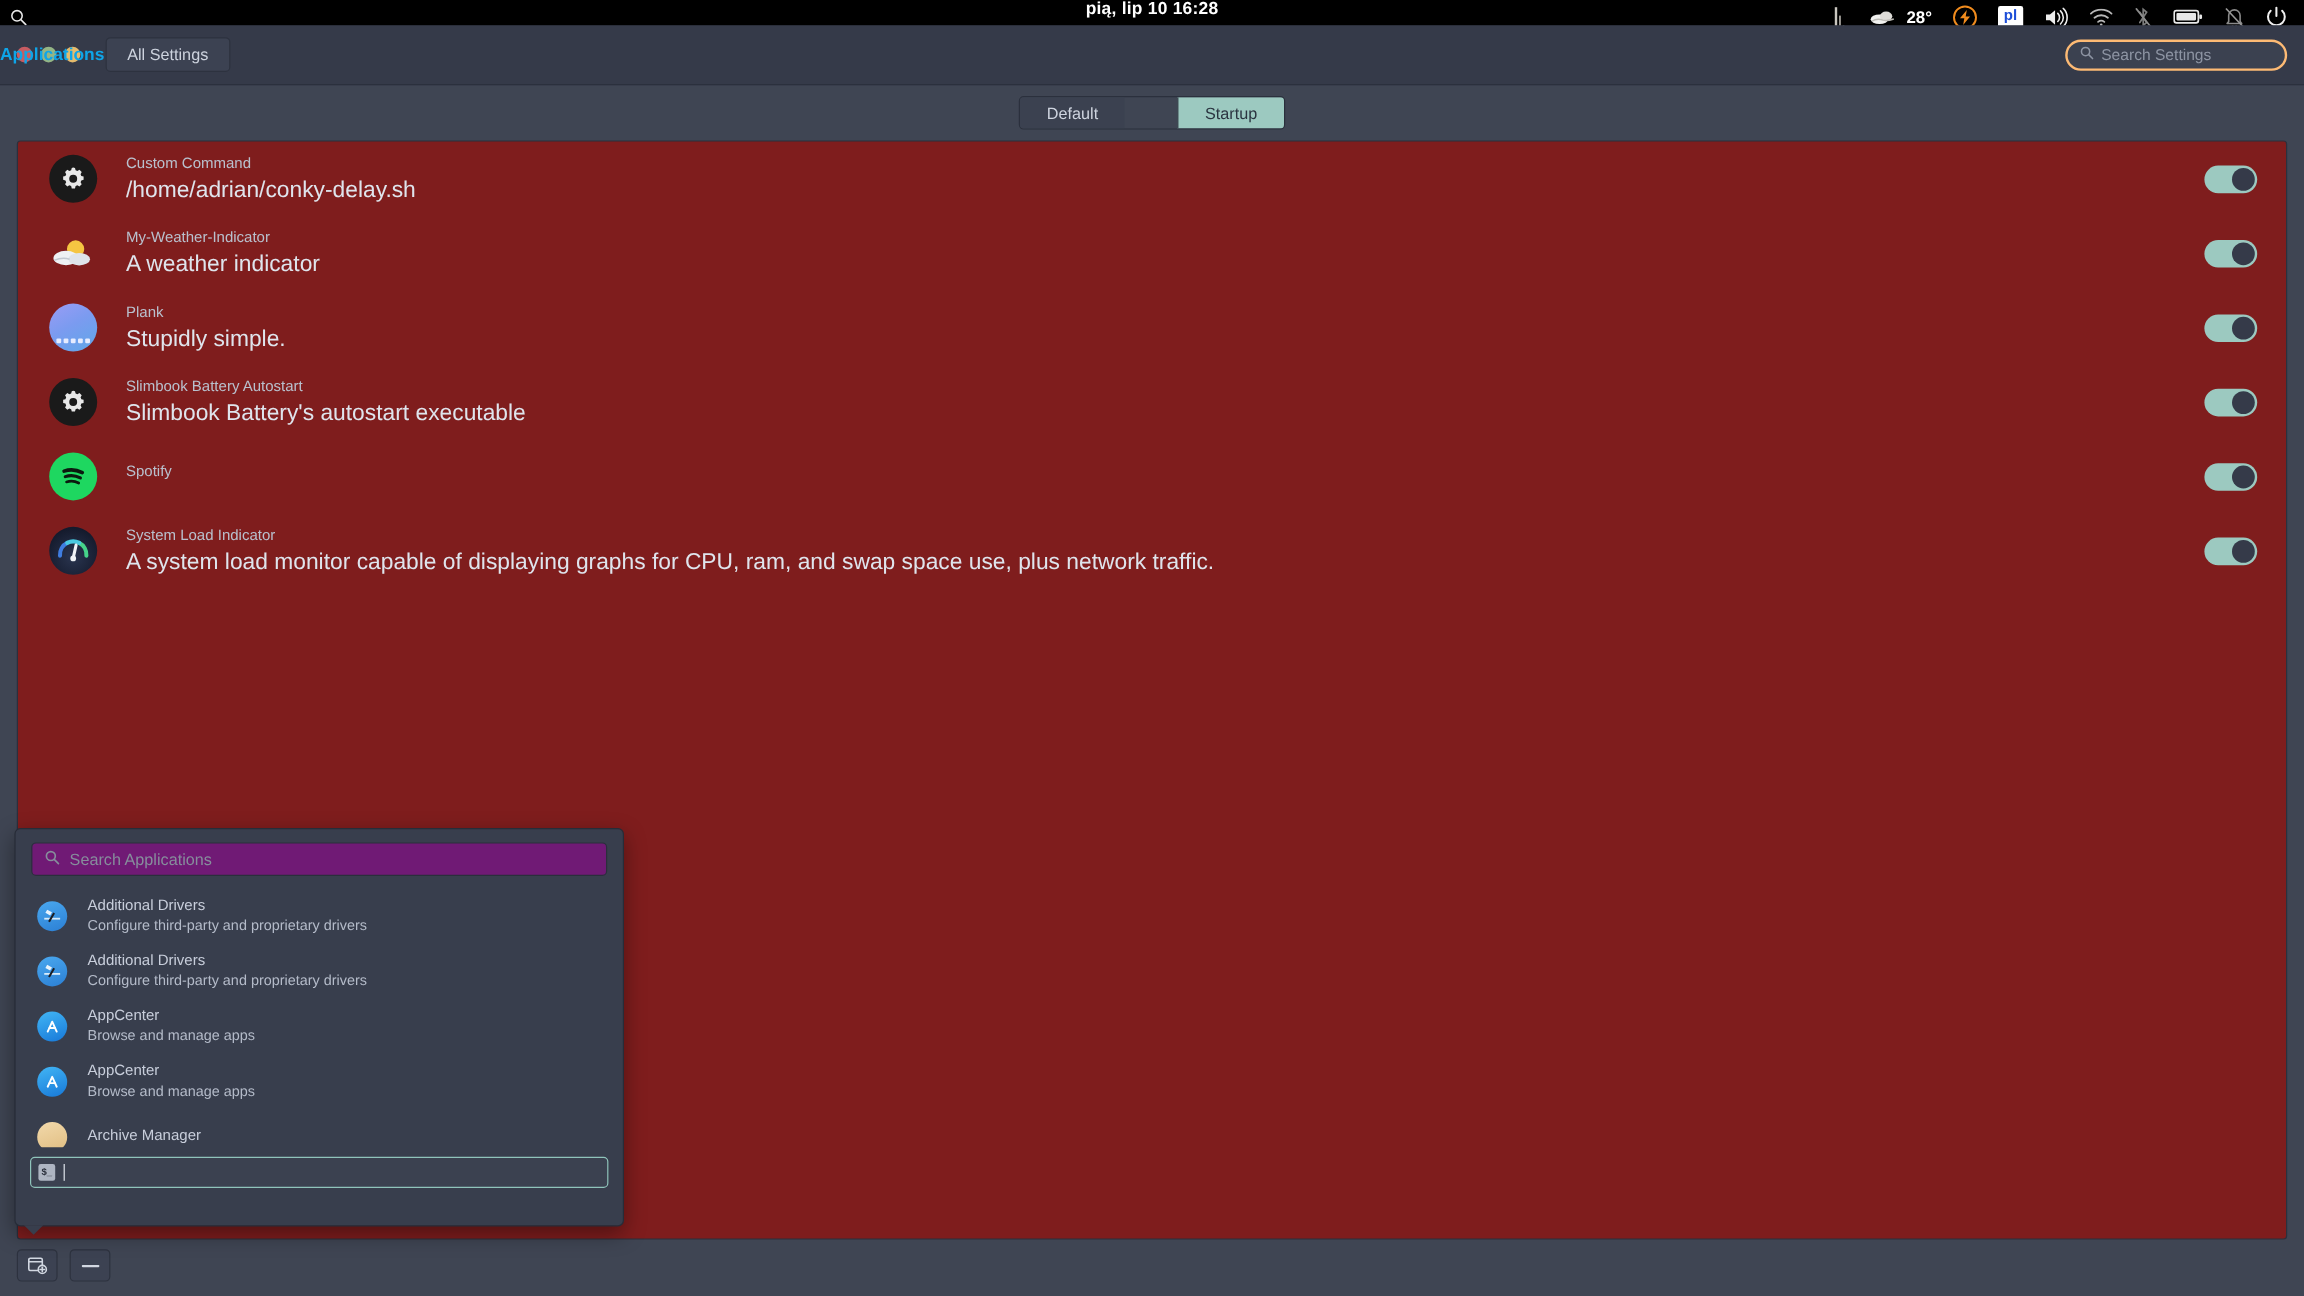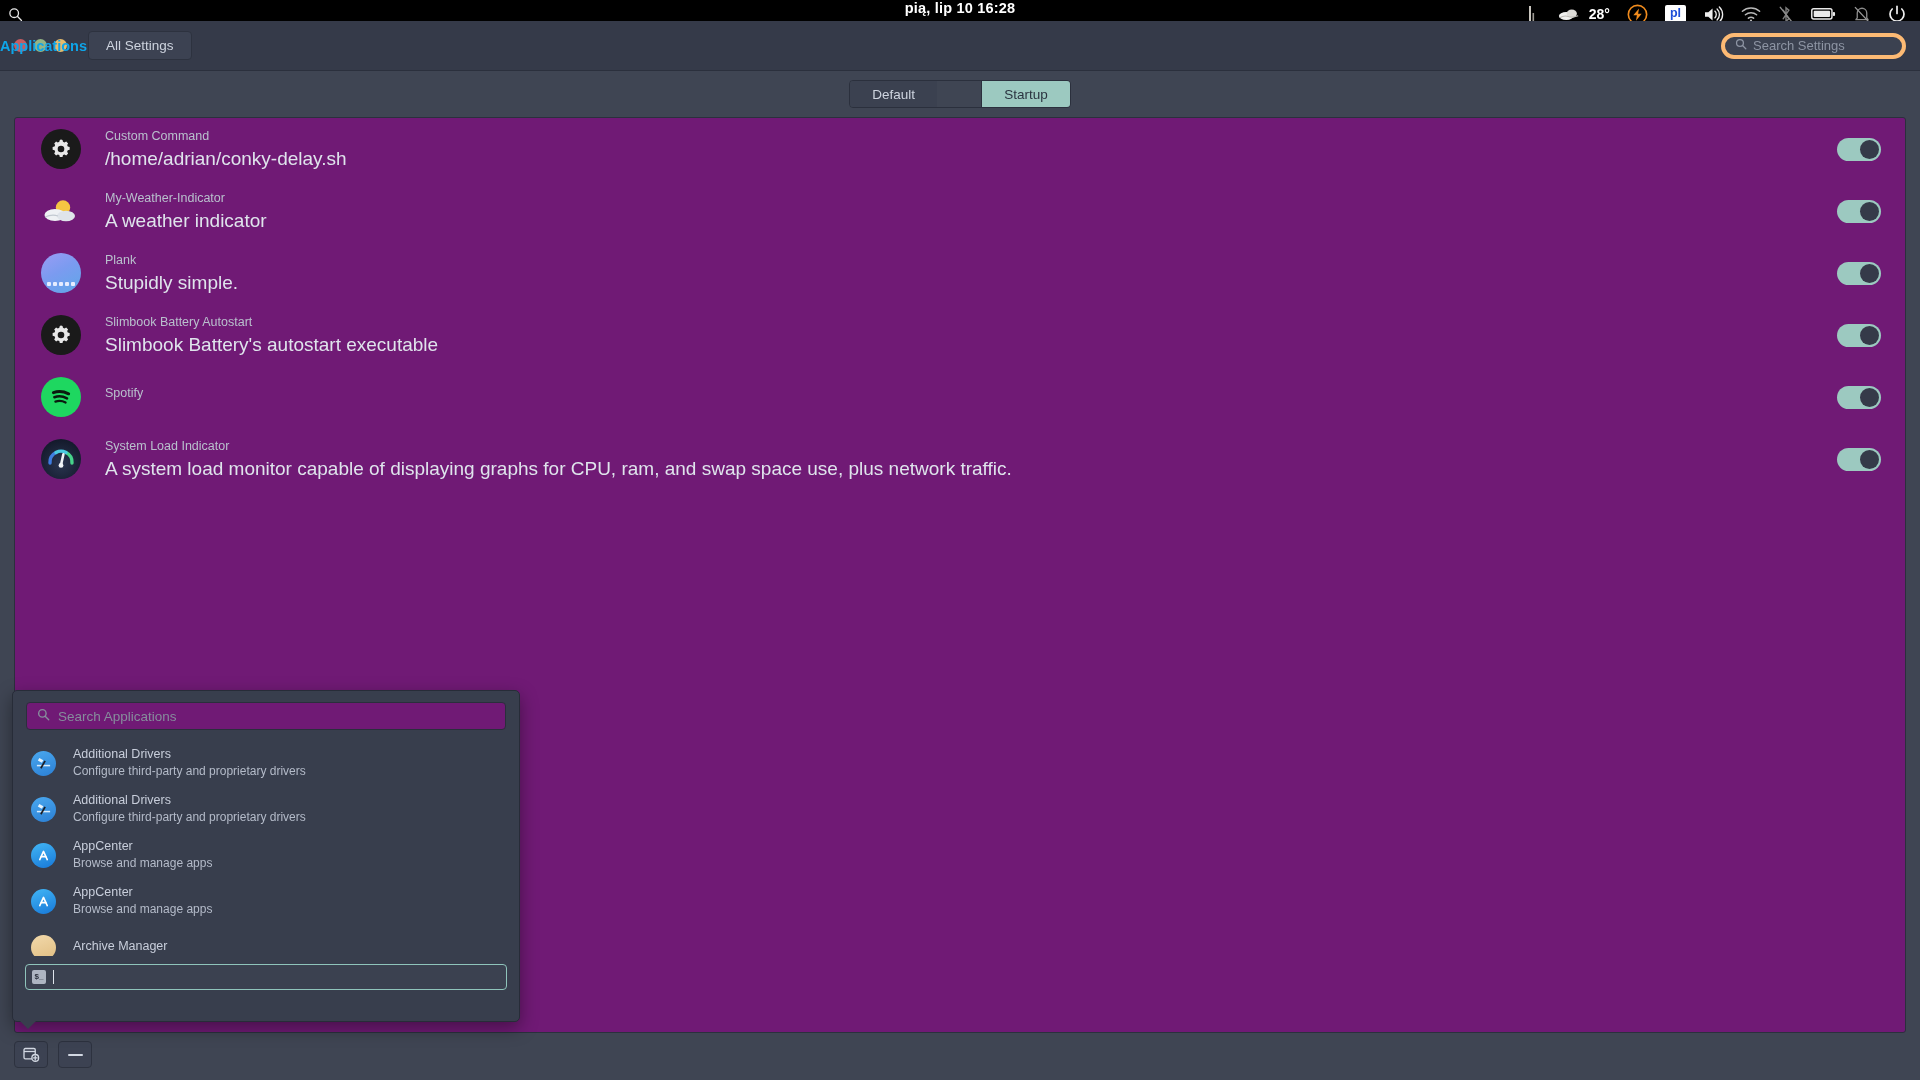--- a/index.html
+++ b/index.html
@@ -57,21 +57,21 @@
     margin-left: 21px; height: 29px; padding: 0 17px;
     background: #3c4252; border: 1px solid #2d323f; border-radius: 4px;
     color: #cdd3de; font-size: 13.5px; display: flex; align-items: center;
   }
   .win-title {
     position: absolute; left: 0; right: 0; text-align: left;
     font-size: 14.5px; font-weight: bold; color: #0ea5e9; pointer-events: none;
   }
   .search-settings {
     margin-left: auto; width: 185px; height: 26px;
-    background: #3b4150; border: 4px solid #fdba74; border-radius: 13px;
+    background: #3b4150; border: 2px solid #fdba74; border-radius: 13px;
     display: flex; align-items: center; gap: 6px; padding: 0 10px;
     color: #8d94a3; font-size: 13px;
   }
 
   
   .tabs-row { height: 46px; display: flex; align-items: center; justify-content: center; }
   .tabs {
     display: flex; border: 1px solid #2b303d; border-radius: 4px; overflow: hidden; gap: 44px;
   }
   .tab {
@@ -79,21 +79,21 @@
     font-size: 13.5px; color: #ced4df; background: #3b4150;
   }
   .tab + .tab { border-left: 1px solid #2b303d; }
   .tab.active { background: #9cc9c0; color: #2b3440; text-align: center; }
 
   
   .list-frame {
     position: absolute; left: 14px; top: 96px;
     width: 1892px; height: 916px;
     border: 1px solid #2b303d; border-radius: 3px;
-    background: #701a75; overflow: hidden;
+    background: #7f1d1d; overflow: hidden;
   }
   .app-row {
     height: 62px; display: flex; align-items: center;
     padding: 0 24px 0 26px;
   }
   .app-icon { width: 40px; height: 40px; flex: 0 0 40px; position: relative; }
   .app-text { margin-left: 24px; display: flex; flex-direction: column; gap: 7px; }
   .app-name { font-size: 12.5px; color: #b9c0cd; line-height: 1; }
   .app-desc { font-size: 19px; color: #dfe4ec; line-height: 1; }
 

